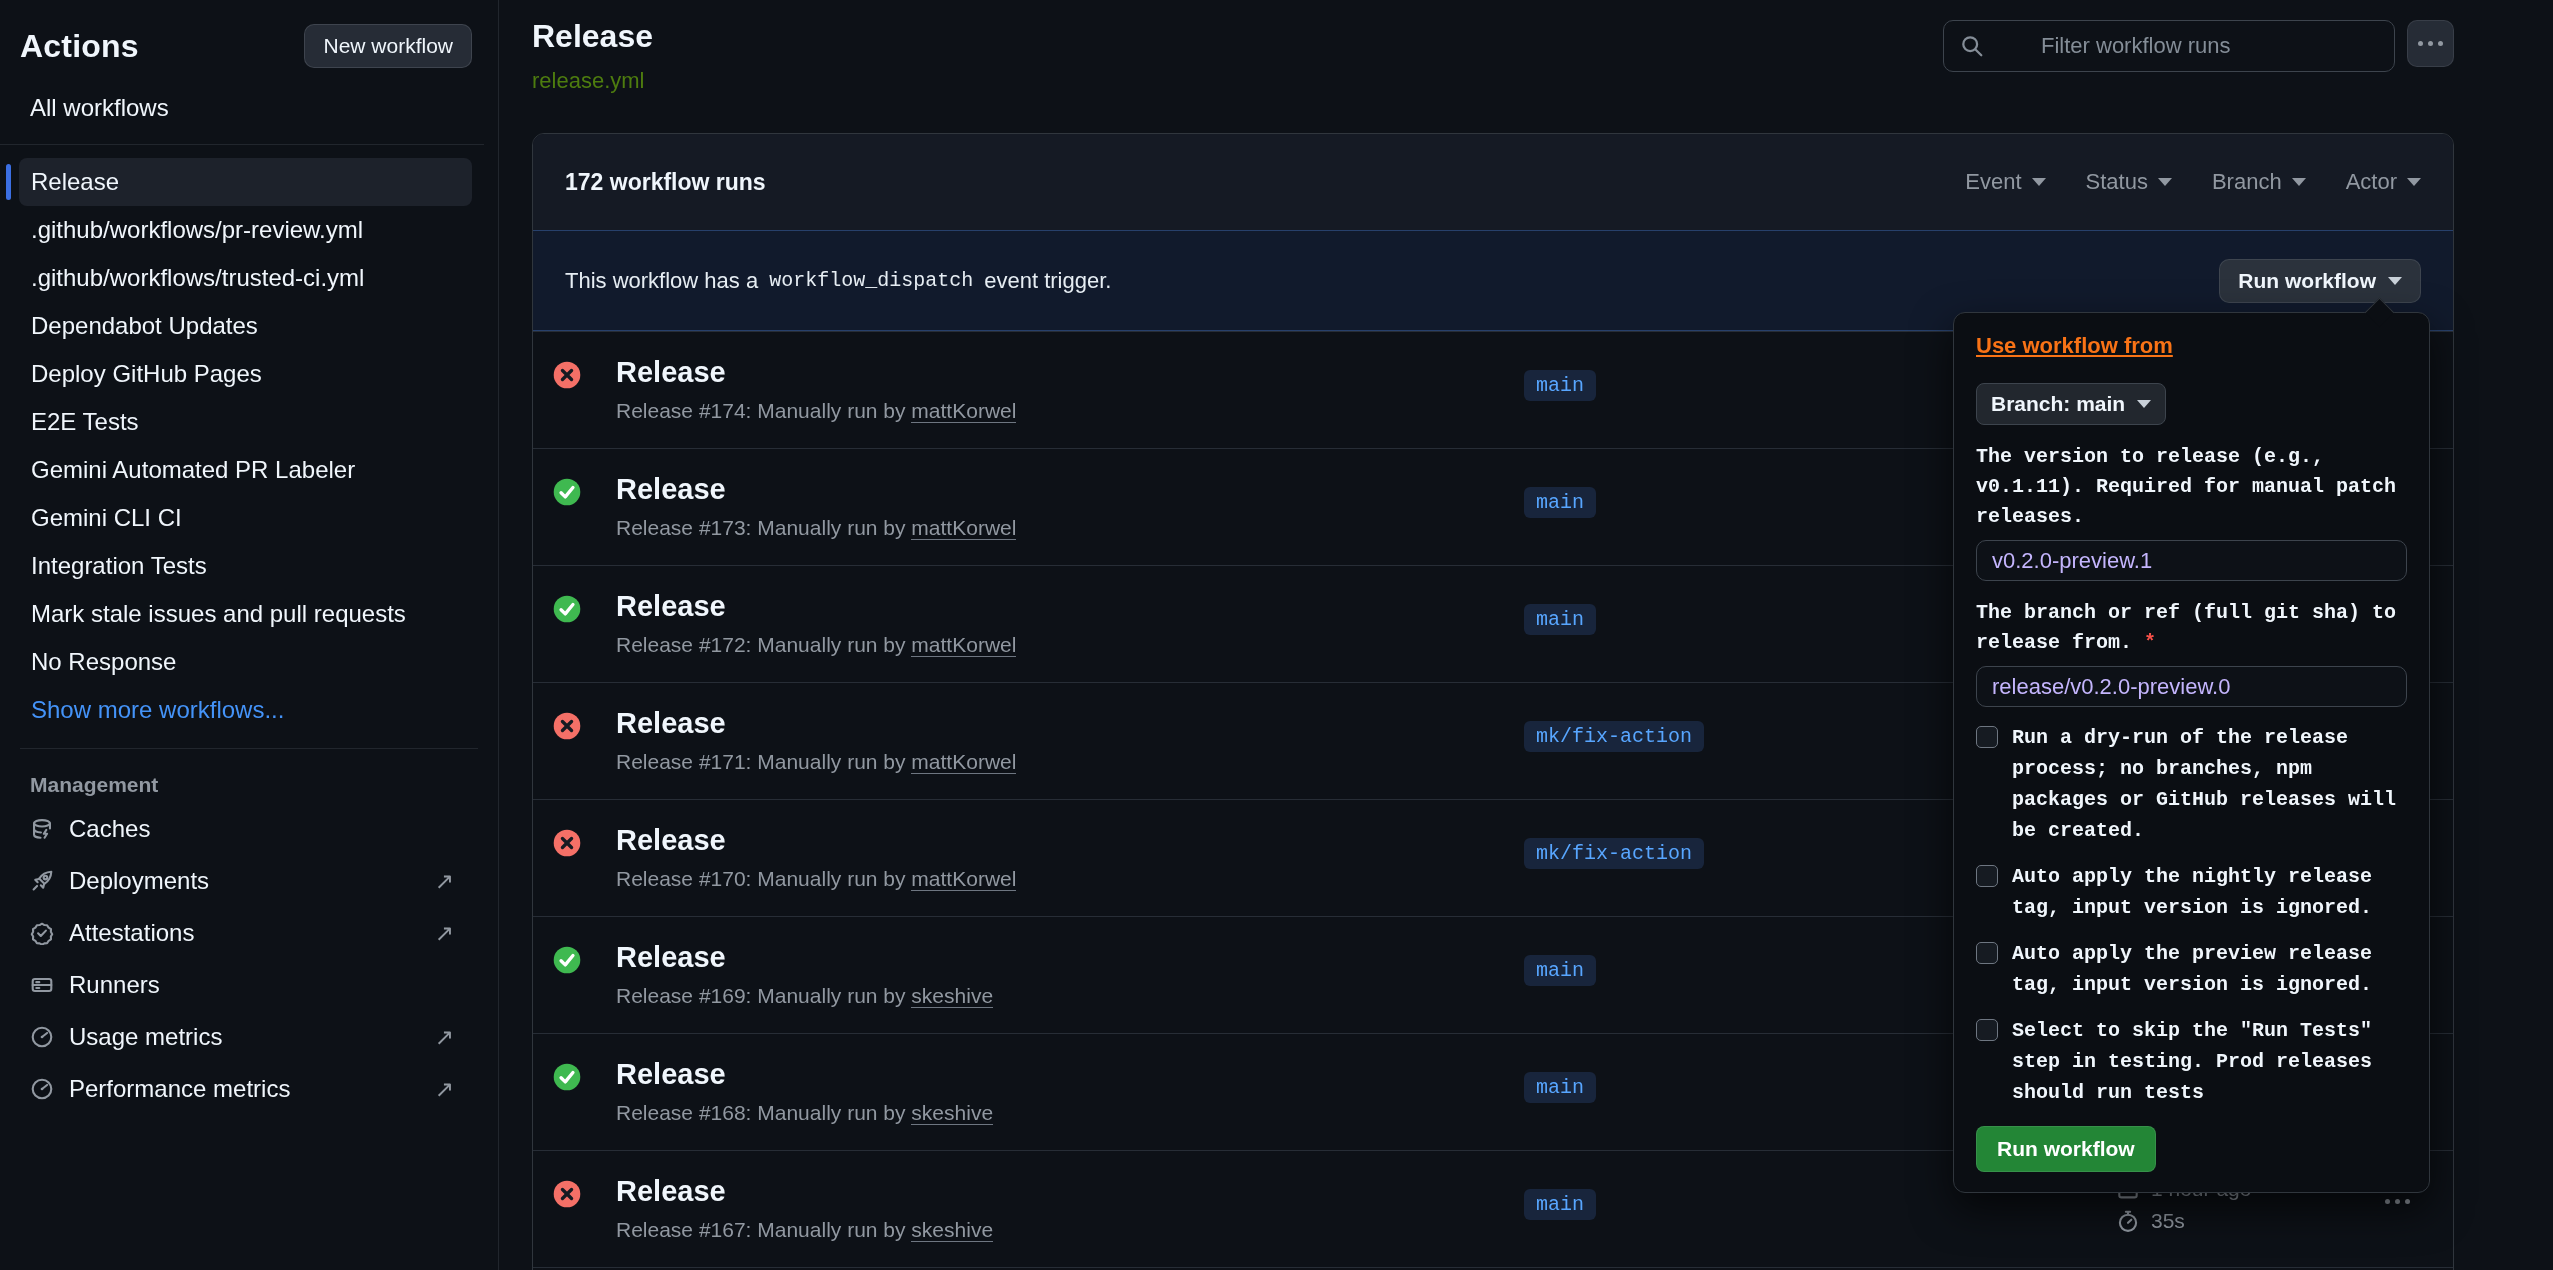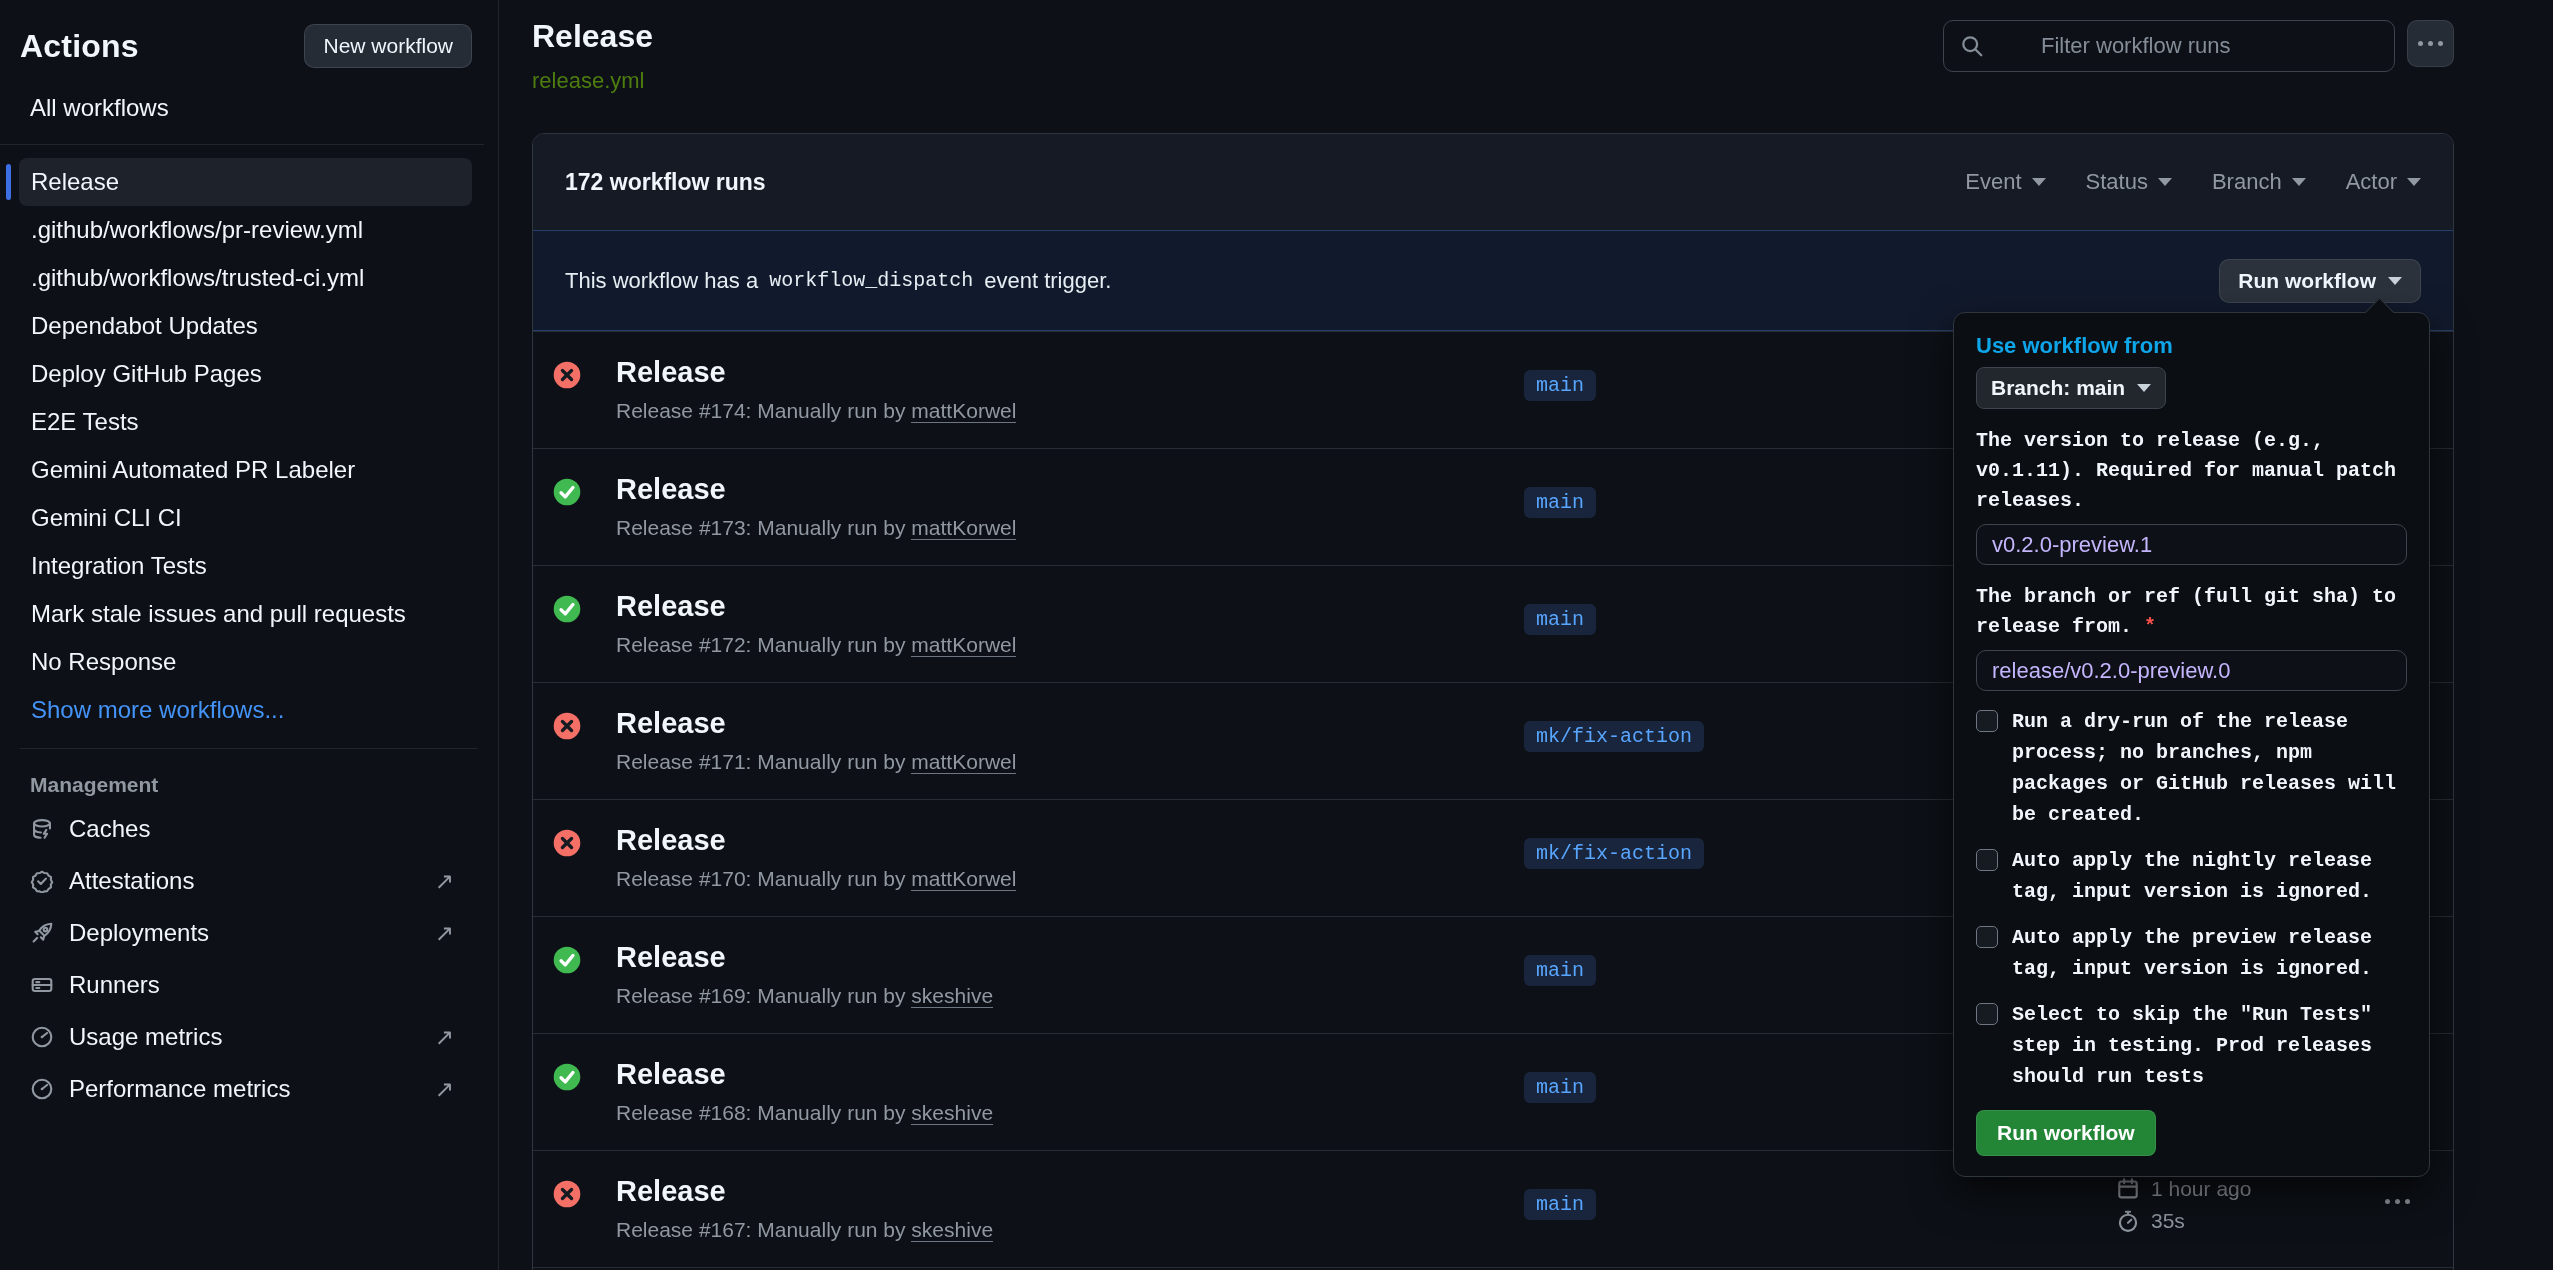--- a/index.html
+++ b/index.html
@@ -68,21 +68,21 @@
   .meta-col { flex:1 1 auto; padding:2px 0 0 130px; color:#9198a1; font-size:21px; }
   .meta-line { display:flex; align-items:center; gap:11px; }
   .meta-line + .meta-line { margin-top:8px; }
   .meta-line .micon { color:#9198a1; }
   .row-kebab { flex:0 0 56px; display:flex; align-items:center; justify-content:center; gap:5px; margin-top:24px; cursor:pointer; background:none; border:none; }
   .run-row.filler { height:10px; padding:0; }
 
   
   .popup { position:absolute; left:1953px; top:312px; width:477px; background:#0b0e13; border:1px solid #30363d; border-radius:12px; padding:20px 22px 20px 22px; box-shadow:0 16px 40px rgba(0,0,0,.65); z-index:10; }
   .popup::before { content:""; position:absolute; top:-11px; left:415px; width:20px; height:20px; background:#0b0e13; border-left:1px solid #30363d; border-top:1px solid #30363d; transform:rotate(45deg); }
-  .popup-heading { font-size:22px; font-weight:700; color:#0ea5e9; margin-bottom:8px; }
+  .popup-heading { font-size:22px; font-weight:700; color:#f97316; margin-bottom:24px;text-decoration:underline; }
   .branch-select { display:inline-flex; align-items:center; gap:12px; background:#22272e; border:1px solid #3d444d; border-radius:8px; padding:8px 14px; font-size:21px; font-weight:700; color:#f0f6fc; cursor:pointer; font-family:inherit; }
   .branch-select .caret { border-top-color:#c9d1d9; }
   .field-label { margin-top:17px; font-family:"Liberation Mono","DejaVu Sans Mono",monospace; font-weight:700; font-size:20px; line-height:30px; color:#f0f6fc; }
   .req { color:#f85149; }
   .popup-input { margin-top:8px; width:100%; height:41px; background:#0d1117; border:1px solid #3d444d; border-radius:10px; color:#c4b5fd; font-size:22px; padding:0 15px; font-family:"Liberation Sans", sans-serif; outline:none; }
   .cb-row { display:flex; align-items:flex-start; gap:14px; margin-top:15px; }
   .checkbox { flex:0 0 22px; width:22px; height:22px; margin-top:4px; background:#161b22; border:1px solid #6e7681; border-radius:5px; cursor:pointer; }
   .cb-label { font-family:"Liberation Mono","DejaVu Sans Mono",monospace; font-weight:700; font-size:20px; line-height:31px; color:#f0f6fc; }
   .run-workflow-submit { margin-top:18px; background:#238636; border:1px solid rgba(240,246,252,.1); border-radius:8px; padding:10px 20px; font-size:21px; font-weight:700; color:#fff; cursor:pointer; font-family:inherit; }
 </style>
@@ -121,38 +121,38 @@
         <path d="M2.7 8.2v3.6c0 1 1.9 1.9 4.3 2"></path>
         <path d="M10.9 8.6l-1.7 2.6h2.2l-1.7 2.6"></path>
       </svg>
     </span>
     <span>Caches</span>
   </div>
 
   <div class="mgmt-item">
     <span class="micon">
       <svg width="24" height="24" viewBox="0 0 16 16" fill="none" stroke="currentColor" stroke-width="1.4" stroke-linecap="round" stroke-linejoin="round">
-        <path d="M8 1.8l1.6.9 1.8.1 1 1.6 1.6 1-.1 1.8.9 1.6-.9 1.6.1 1.8-1.6 1-1 1.6-1.8.1-1.6.9-1.6-.9-1.8-.1-1-1.6-1.6-1 .1-1.8-.9-1.6.9-1.6-.1-1.8 1.6-1 1-1.6 1.8-.1z"></path>
-        <path d="M5.4 8.2l1.8 1.8 3.4-3.6"></path>
-      </svg>
-    </span>
-    <span>Attestations</span>
-    <span class="ext"></span>
-  </div>
-
-  <div class="mgmt-item">
-    <span class="micon">
-      <svg width="24" height="24" viewBox="0 0 16 16" fill="none" stroke="currentColor" stroke-width="1.4" stroke-linecap="round" stroke-linejoin="round">
         <path d="M14.2 1.8C10.6 2 7.9 3.6 6.1 6.4l3.5 3.5c2.8-1.8 4.4-4.5 4.6-8.1z"></path>
         <circle cx="10.3" cy="5.7" r="1.2"></circle>
         <path d="M6 6.6L3.5 7.2l1.6 1.6M9.4 10l-.6 2.5-1.6-1.6"></path>
         <path d="M4.7 11.3l-2.3 2.3"></path>
       </svg>
     </span>
     <span>Deployments</span>
+    <span class="ext"></span>
+  </div>
+
+  <div class="mgmt-item">
+    <span class="micon">
+      <svg width="24" height="24" viewBox="0 0 16 16" fill="none" stroke="currentColor" stroke-width="1.4" stroke-linecap="round" stroke-linejoin="round">
+        <path d="M8 1.8l1.6.9 1.8.1 1 1.6 1.6 1-.1 1.8.9 1.6-.9 1.6.1 1.8-1.6 1-1 1.6-1.8.1-1.6.9-1.6-.9-1.8-.1-1-1.6-1.6-1 .1-1.8-.9-1.6.9-1.6-.1-1.8 1.6-1 1-1.6 1.8-.1z"></path>
+        <path d="M5.4 8.2l1.8 1.8 3.4-3.6"></path>
+      </svg>
+    </span>
+    <span>Attestations</span>
     <span class="ext"></span>
   </div>
 
   <div class="mgmt-item">
     <span class="micon">
       <svg width="24" height="24" viewBox="0 0 16 16" fill="none" stroke="currentColor" stroke-width="1.4" stroke-linecap="round" stroke-linejoin="round">
         <rect x="1.8" y="4" width="12.4" height="8" rx="1.5"></rect>
         <path d="M1.8 8h12.4"></path>
         <path d="M4.2 6.1h2M4.2 10h2"></path>
       </svg>

